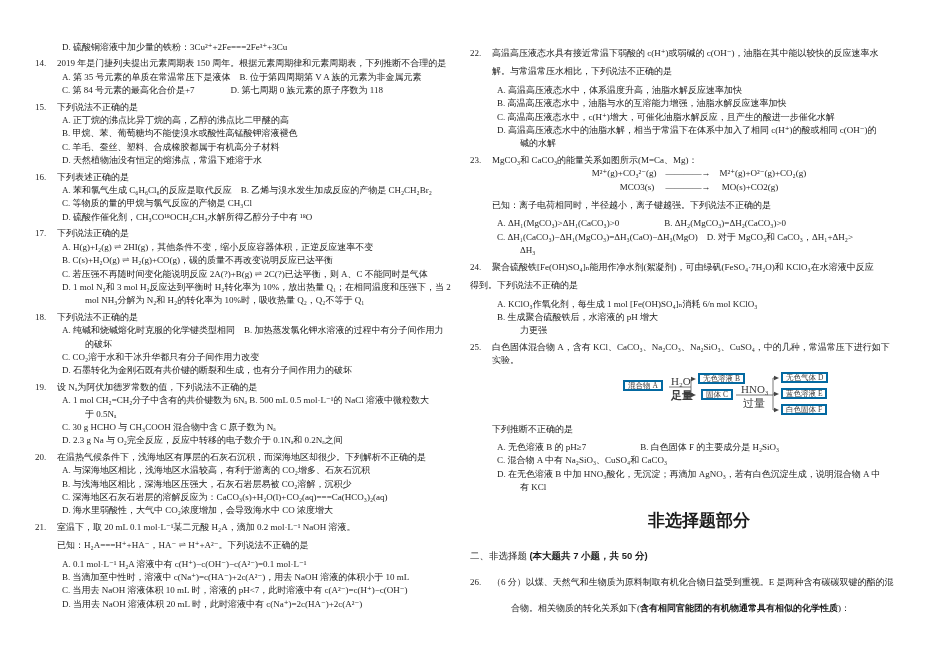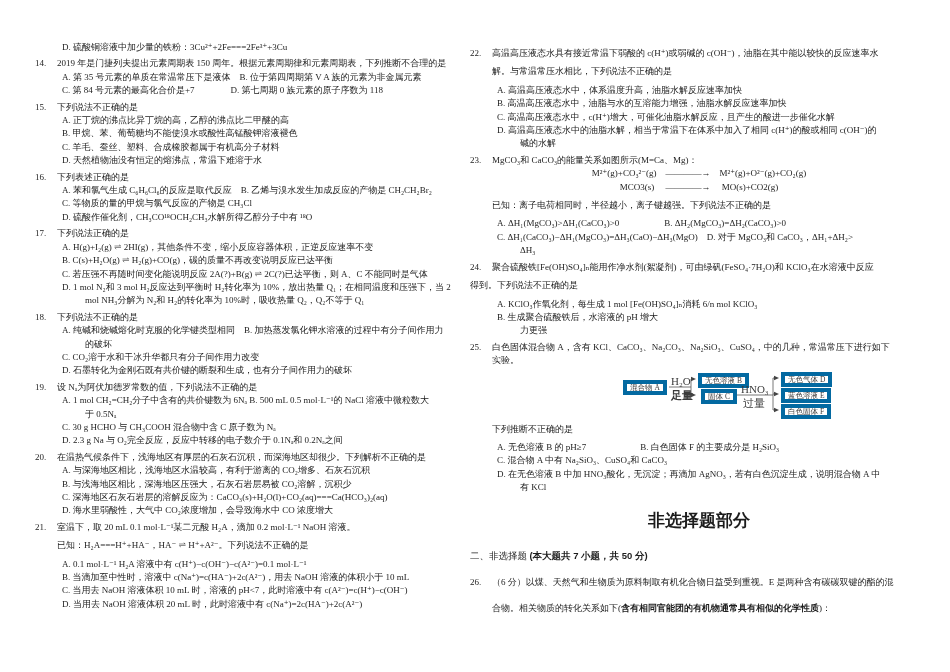--- a/index.html
+++ b/index.html
@@ -11,35 +11,35 @@
   .col-left{left:35px;top:38px;width:428px;}
   .col-right{left:470px;top:44px;width:458px;}
   .q{position:relative;padding-left:22px;margin-top:3px;font-size:9px;line-height:13.4px;}
   .qnum{position:absolute;left:0;top:0;}
   .line{white-space:pre-wrap;}
   .line.opt{margin-left:5px;}
   .line.opt2{margin-left:28px;}
   .line.flush{margin-left:-22px;}
   .line.center{margin-left:-22px;text-align:center;}
   .line.gap{margin-top:5px;}
-  .line.bigGap{margin-top:13px;}
+  .line.bigGap{margin-top:13px;margin-left:19px;}
   .heading{
     font-family:"Liberation Sans","DejaVu Sans",sans-serif;font-weight:bold;
     font-size:17px;text-align:center;margin-top:14px;
   }
   .subheader{font-size:9.5px;margin-top:14px;line-height:20px;white-space:pre-wrap;}
   .bold-sans{font-family:"Liberation Sans","DejaVu Sans",sans-serif;font-weight:bold;}
   .q26{margin-top:10px;}
   .flow{
     position:relative;width:218px;height:47px;margin:3px 0 2px 131px;
     font-size:7.5px;line-height:1;color:#3a3a3a;
   }
   .flow svg{position:absolute;left:0;top:0;}
   .flow .fbox{
-    position:absolute;border:4px solid #0369a1;background:#fff;
+    position:absolute;border:2px solid #0369a1;background:#fff;
     padding:0 3px;white-space:nowrap;
   }
   .flow .flabel{position:absolute;white-space:nowrap;font-size:11px;}
 </style>
 </head>
 <body>
 
 <div class="col col-left">
     <div class="q">
       <div class="line opt">D. 硫酸铜溶液中加少量的铁粉：3Cu²⁺+2Fe===2Fe³⁺+3Cu</div>

